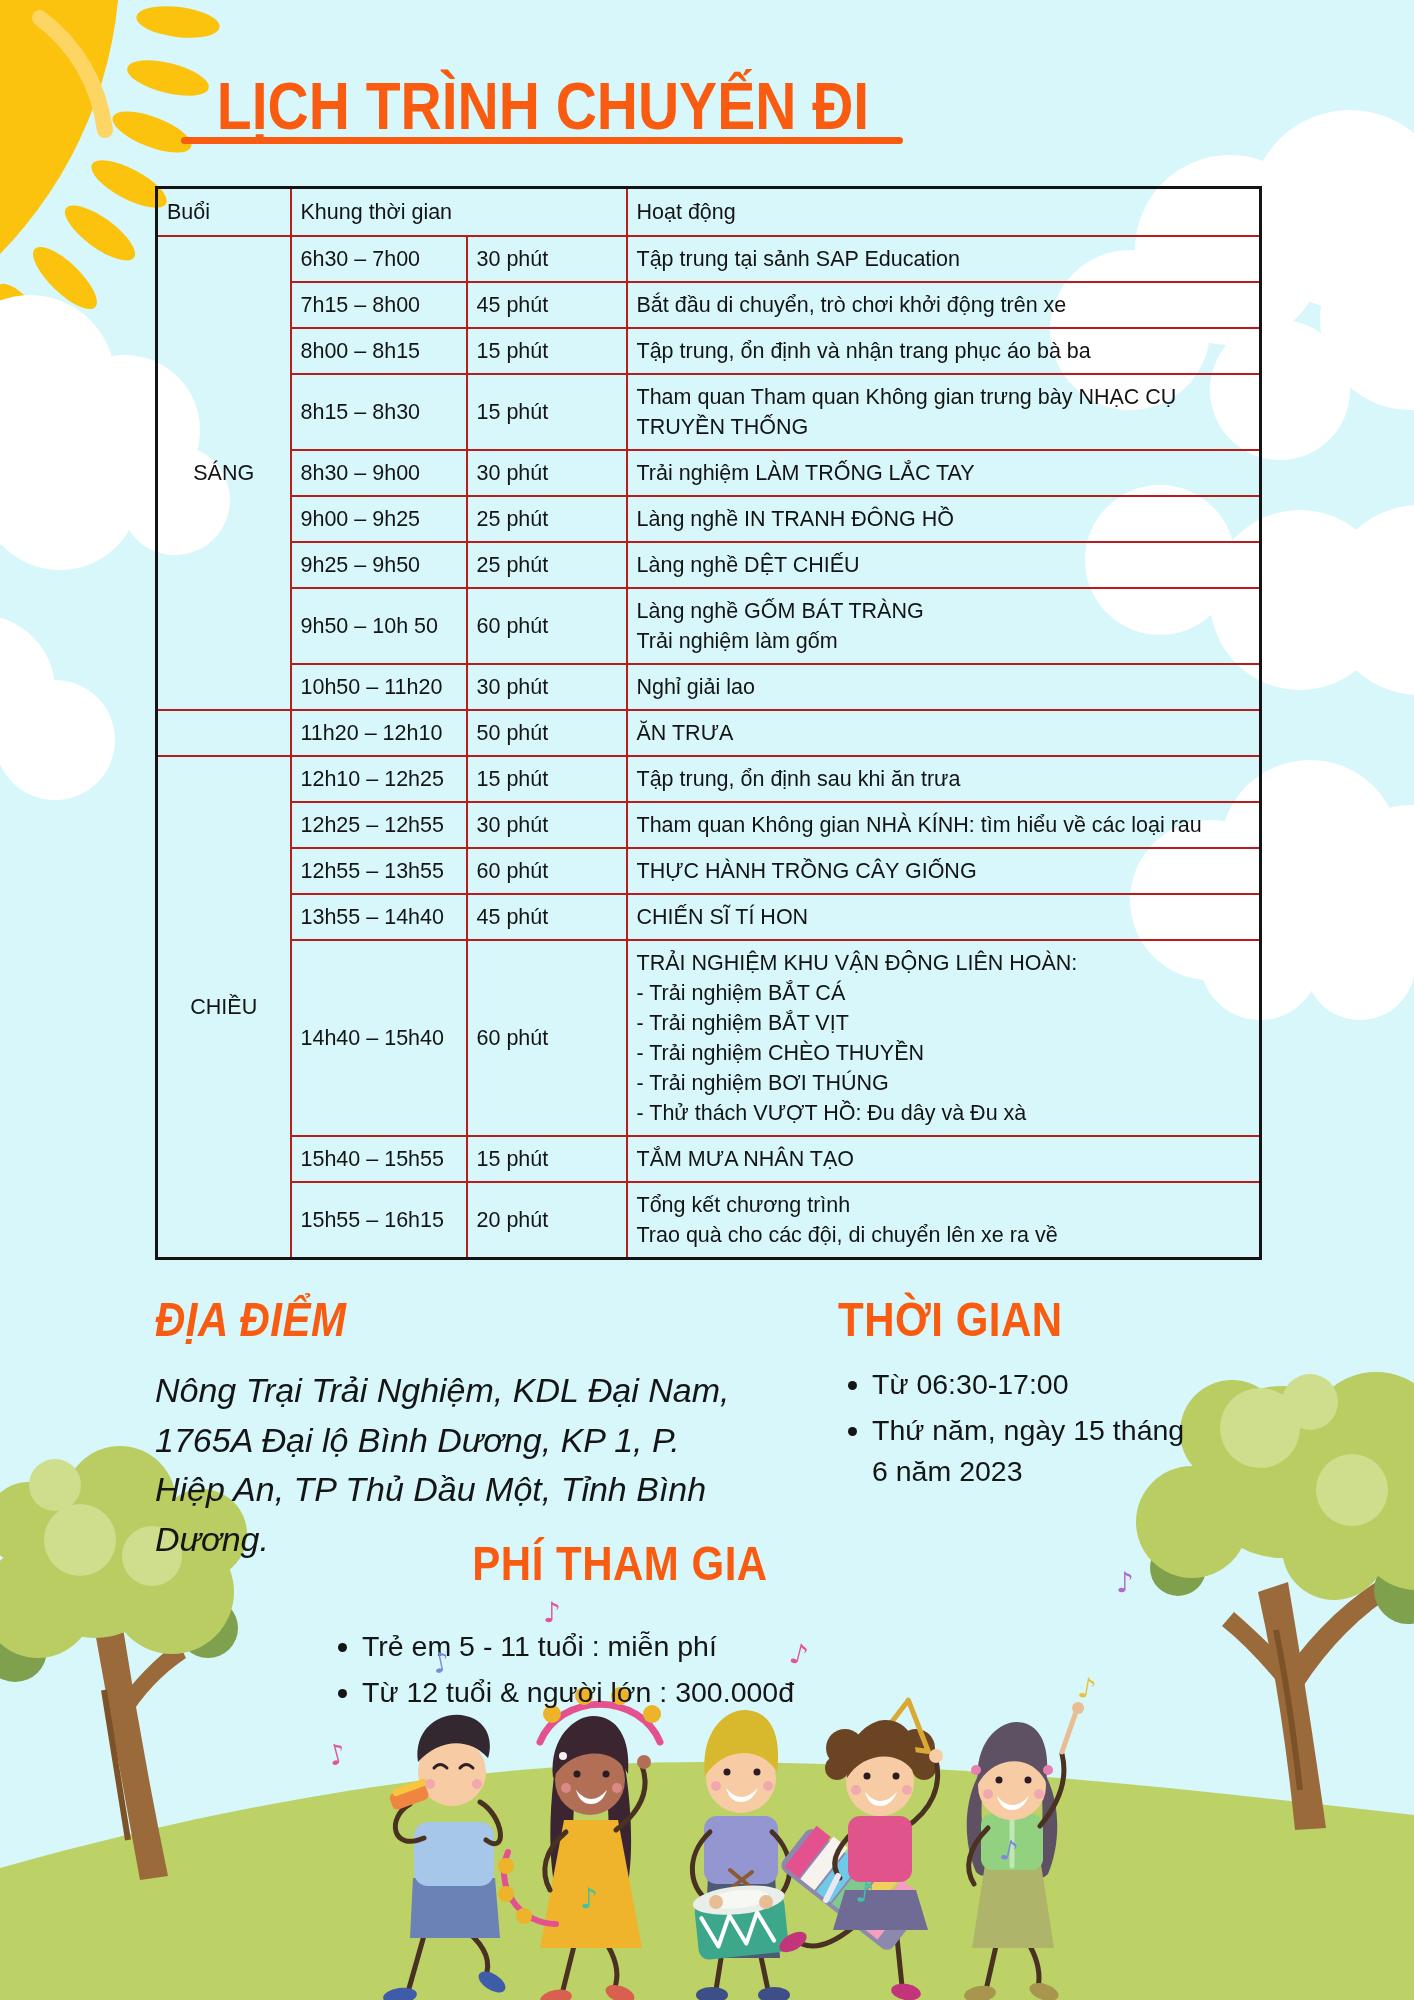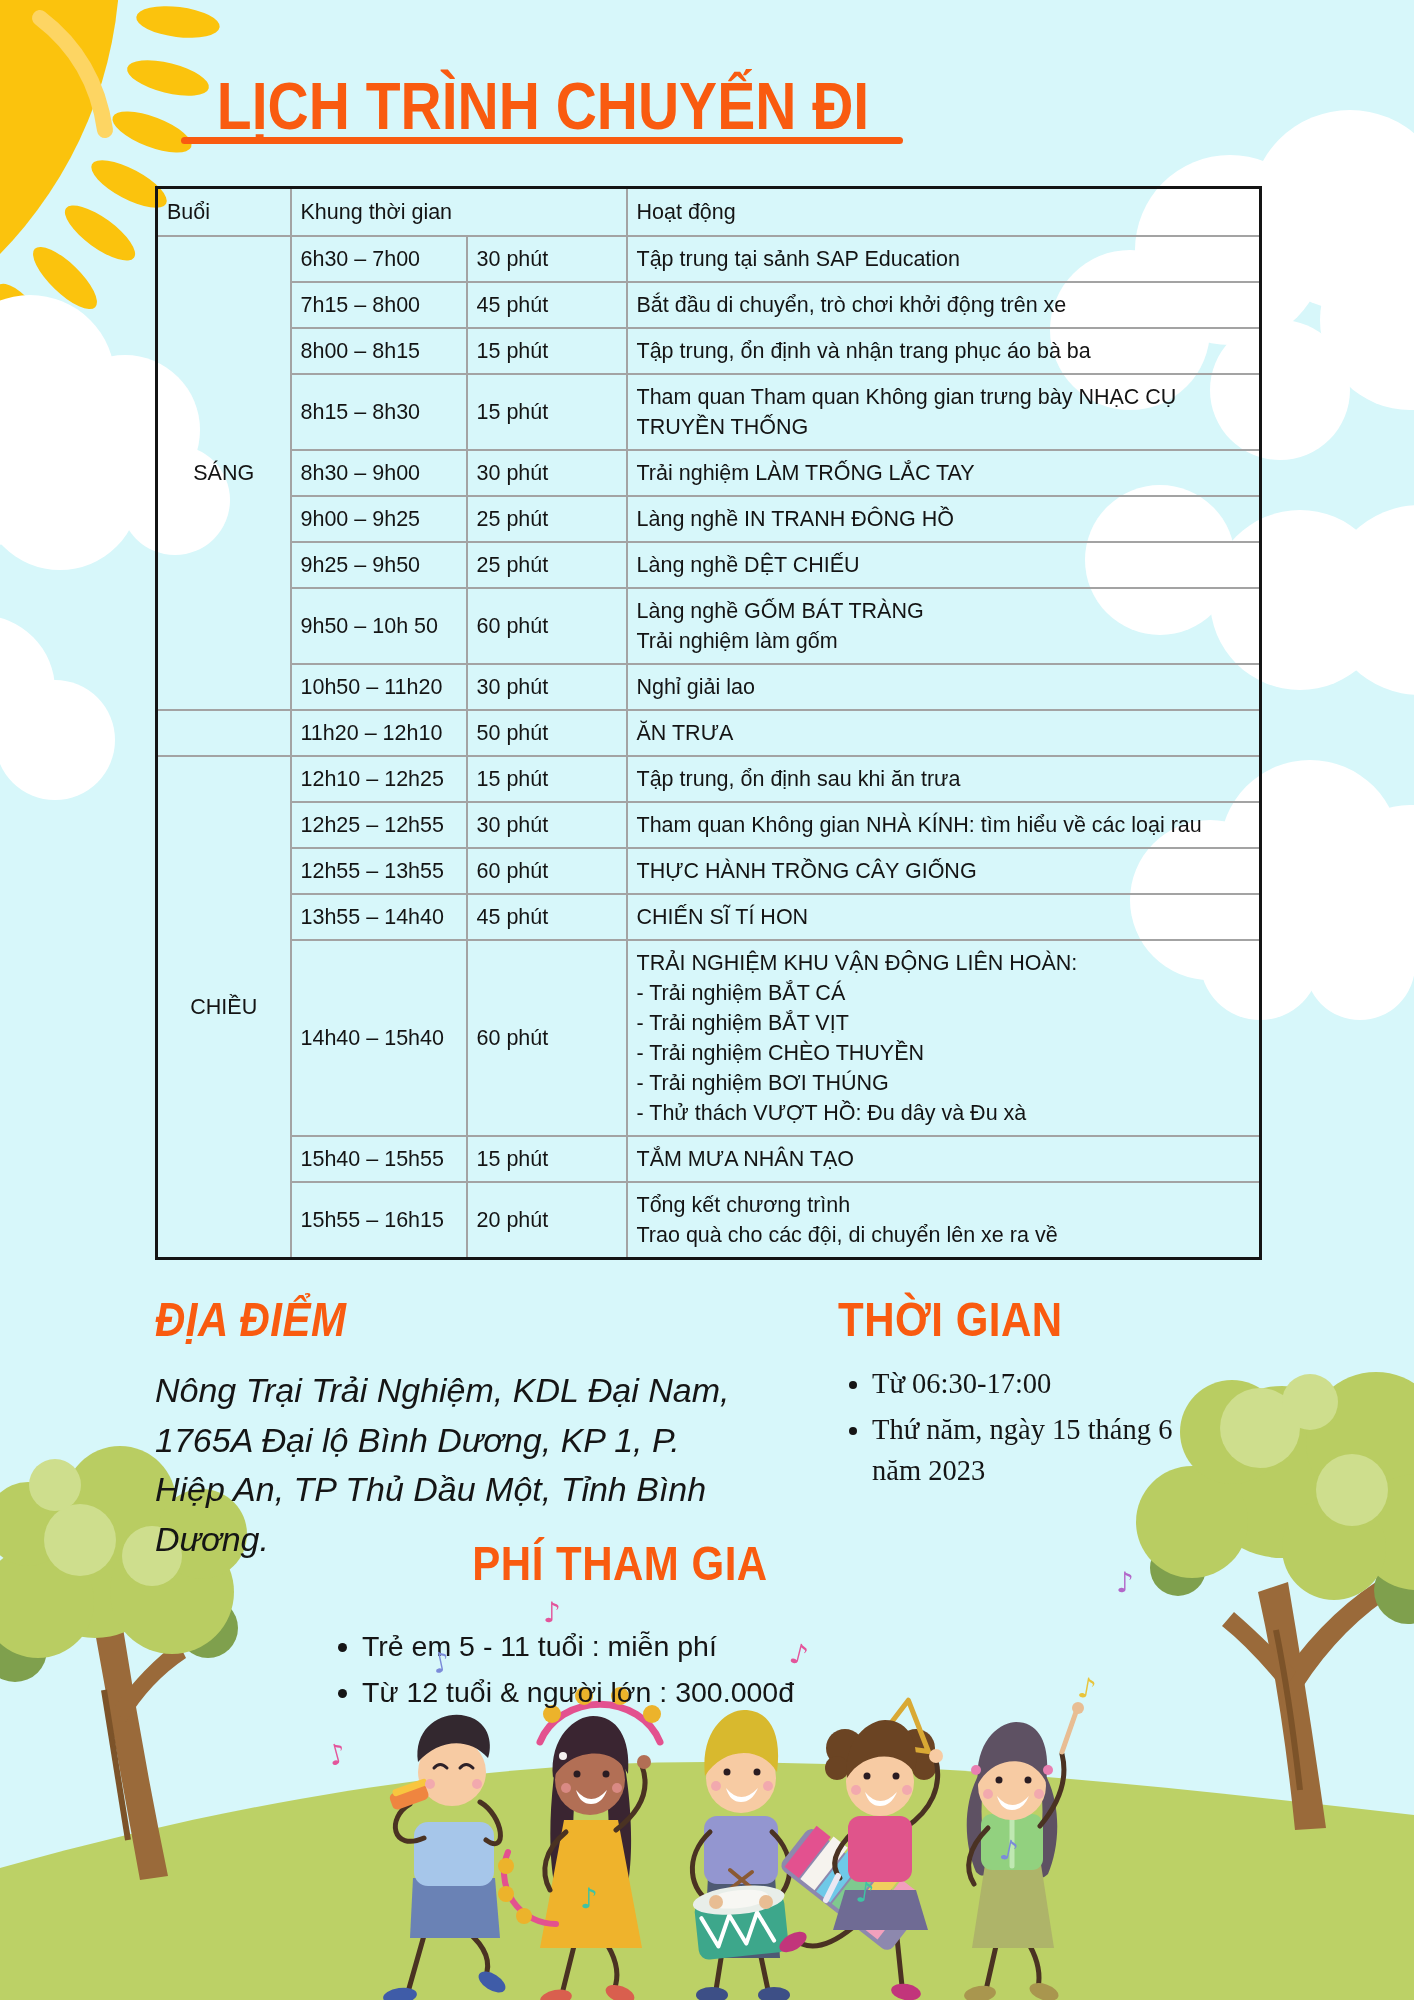--- a/index.html
+++ b/index.html
@@ -25,41 +25,41 @@
   table.schedule{
     position:absolute;left:155px;top:186px;width:1104px;z-index:2;
     border-collapse:collapse;table-layout:fixed;
     font-size:21.5px;color:#141414;background:transparent;
   }
   table.schedule col.c-session{width:134px;}
   table.schedule col.c-time{width:176px;}
   table.schedule col.c-dur{width:160px;}
   table.schedule col.c-act{width:634px;}
   table.schedule th,table.schedule td{
-    border:2px solid #a3a3a3;padding:7px 9px;vertical-align:middle;
+    border:2px solid #b91c1c;padding:7px 9px;vertical-align:middle;
     font-weight:400;text-align:left;background:transparent;
   }
   table.schedule{border:3px solid #141414;}
   table.schedule thead th{height:32px;}
   table.schedule td{height:30px;}
   .session-cell{text-align:center !important;border-radius:18px;}
   .activity-line{line-height:30px;}
 
   
   .section-heading{
     margin:0;font-size:42px;font-weight:800;color:#F95B10;
     transform:scaleY(1.15);transform-origin:left top;letter-spacing:.5px;
     white-space:nowrap;
   }
   .location-block{position:absolute;left:155px;top:1292px;width:580px;z-index:2;font-style:italic;}
   .location-block p{margin:26px 0 0 0;font-size:34px;line-height:1.46;color:#151515;}
   .time-block{position:absolute;left:838px;top:1292px;width:430px;z-index:2;}
   .info-list{margin:24px 0 0 0;padding-left:34px;font-size:28.5px;line-height:1.42;color:#151515;}
   .info-list li{margin-bottom:6px;}
-  .time-block .info-list{width:330px;font-family:Liberation Serif, serif;}
+  .time-block .info-list{width:330px;}
   .fee-block{position:absolute;left:300px;top:1536px;width:640px;z-index:2;}
   .fee-block .section-heading{text-align:center;transform-origin:center top;}
   .fee-block .info-list{margin-top:42px;padding-left:62px;}
 
   
   .note{position:absolute;z-index:3;font-size:28px;font-weight:bold;font-family:"DejaVu Sans",sans-serif;}
   .note.pink{color:#E3559B;}
   .note.blue{color:#7B8BD9;}
   .note.teal{color:#3FC3A4;}
   .note.gold{color:#E8C43C;}

